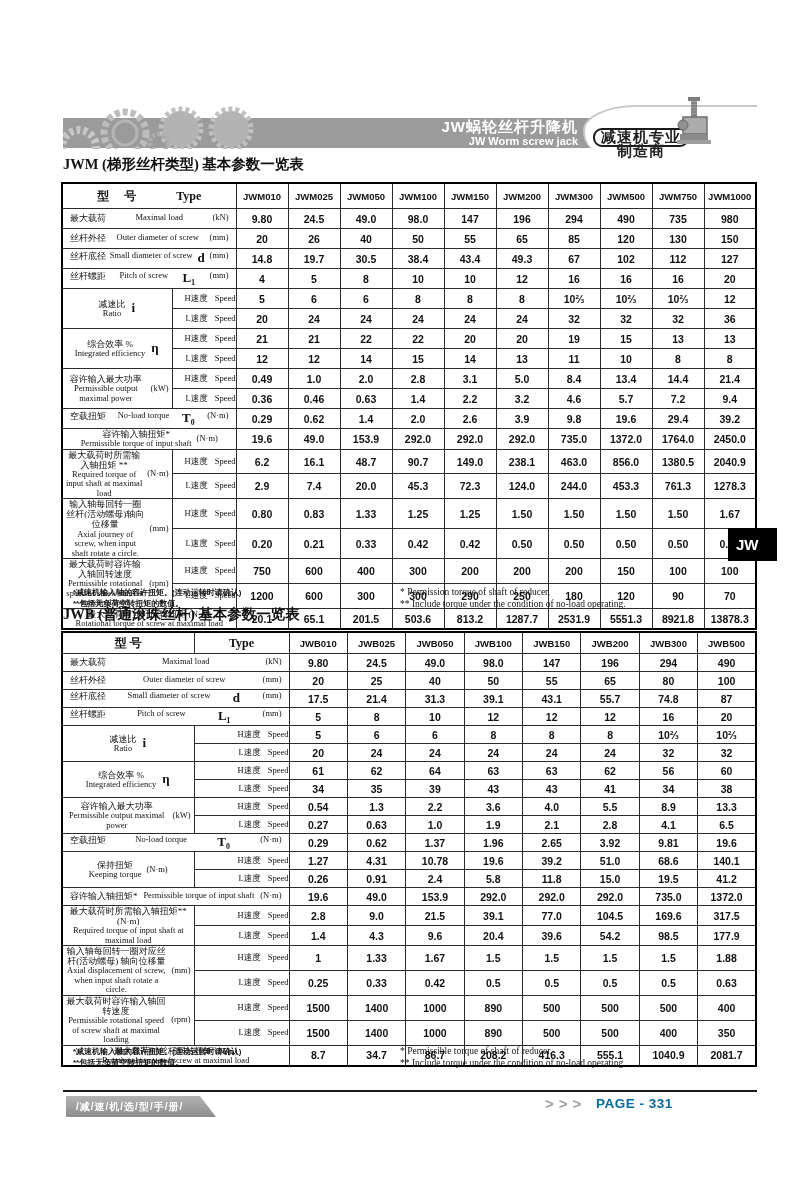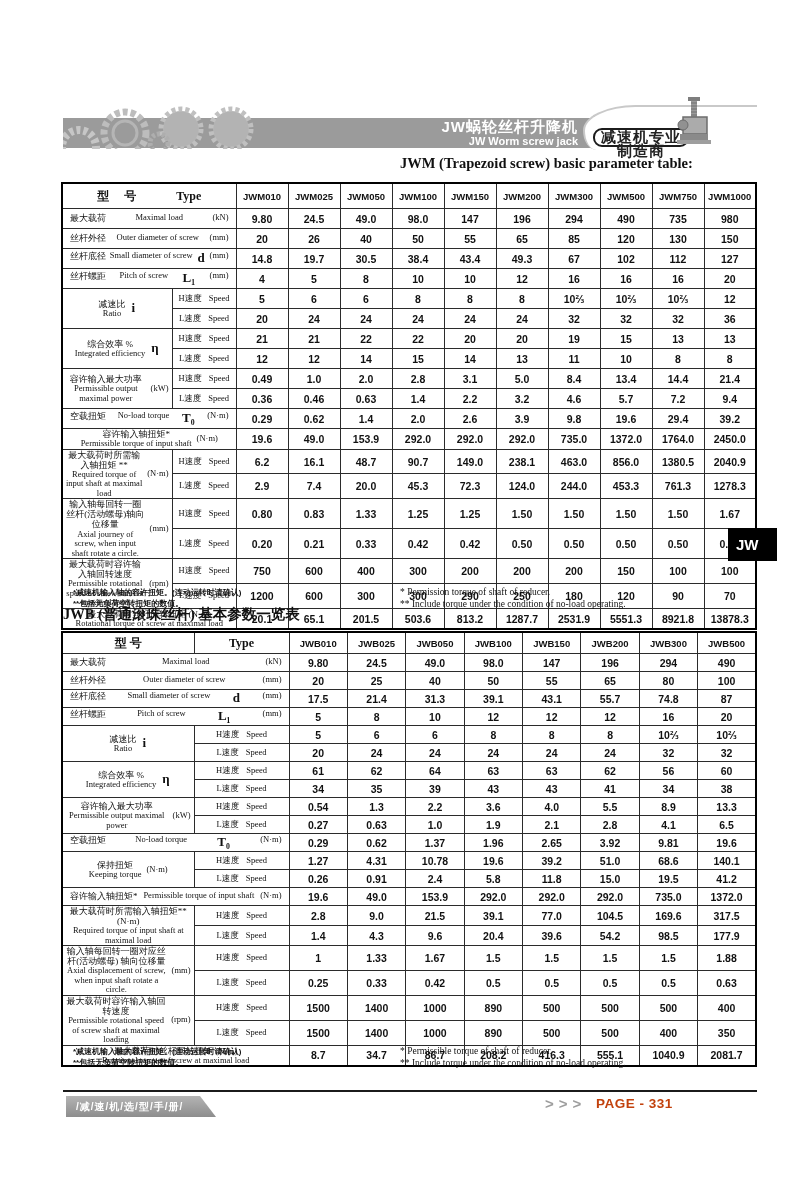--- a/index.html
+++ b/index.html
@@ -43,21 +43,21 @@
   td.num { font-family:"Liberation Sans","DejaVu Sans",sans-serif; font-weight:700; font-size:10.5px; text-align:center; }
   td.lab-cell { background:#fff; }
   .lab { line-height:1.12; }
   .lab-row { display:flex; align-items:flex-start; justify-content:space-between; gap:3px; padding:0 7px; }
   .lab-col { display:flex; align-items:center; justify-content:center; gap:5px; padding:0 3px; text-align:center; }
   .lab .cn  { font-size:9px; }
   .lab .en  { font-size:8.5px; }
   .lab .sym { font-size:13px; font-weight:bold; padding:0 1px; }
   .lab .unit{ font-size:8.5px; white-space:nowrap; }
   .lab-stack div { padding:0; }
-  td.spd { font-size:8.5px; text-align:center; white-space:nowrap; }
+  td.spd { font-size:8.5px; text-align:right; white-space:nowrap; }
   td.spd .spd-en { margin-left:7px; }
   
   .fn { position:absolute; left:66px; width:691px; height:26px; }
   #fn-jwm { top:587px; }
   #fn-jwb { top:1046px; }
   .fn-cn { position:absolute; left:0; top:0; font-family:"Liberation Sans","DejaVu Sans",sans-serif;
            font-weight:bold; font-size:8px; line-height:11px;margin-left:7px; }
   .fn-en { position:absolute; left:334px; top:0; font-size:9.5px; line-height:11.5px; }
   
   .jw-tab { position:absolute; left:728px; top:528px; width:49px; height:33px; background:#000;
@@ -65,21 +65,21 @@
     font-size:15px; line-height:33px; padding-left:8px; box-sizing:border-box; }
   
   .footer-line { position:absolute; left:63px; top:1090px; width:694px; height:2px; background:#1b1b1b; }
   .footer-bar { position:absolute; left:66px; top:1096px; width:150px; height:21px;
     background:linear-gradient(180deg,#b4b4b4,#8d8d8d);
     clip-path:polygon(0 0, calc(100% - 16px) 0, 100% 100%, 0 100%);
     color:#fff; font-family:"Liberation Sans","DejaVu Sans",sans-serif; font-weight:bold;
     font-size:10px; line-height:21px; padding-left:10px; letter-spacing:1px; box-sizing:border-box; }
   .footer-arrows { position:absolute; left:545px; top:1095px; color:#9d9d9d;
     font-family:"Liberation Sans","DejaVu Sans",sans-serif; font-weight:bold; font-size:15px; letter-spacing:5px; }
-  .footer-page { position:absolute; left:596px; top:1096px; color:#c2410c;
+  .footer-page { position:absolute; left:596px; top:1096px; color:#0369a1;
     font-family:"Liberation Sans","DejaVu Sans",sans-serif; font-weight:bold; font-size:13.5px; letter-spacing:0.5px; }
 </style>
 </head>
 <body>
 
 <div class="page">
 
   <div class="banner">
     <div class="banner-titles">
       <div class="banner-title-cn">JW蜗轮丝杆升降机</div>
@@ -103,21 +103,21 @@
     <circle cx="62" cy="30" r="21" fill="none" stroke="#bdbdbd" stroke-width="7" stroke-dasharray="5 3"></circle>
     <circle cx="62" cy="30" r="12" fill="none" stroke="#b5b5b5" stroke-width="3"></circle>
     <circle cx="118" cy="26" r="18" fill="#b3b3b3"></circle>
     <circle cx="118" cy="26" r="20" fill="none" stroke="#c0c0c0" stroke-width="5" stroke-dasharray="4 3"></circle>
     <circle cx="168" cy="26" r="18" fill="#b3b3b3"></circle>
     <circle cx="168" cy="26" r="20" fill="none" stroke="#c0c0c0" stroke-width="5" stroke-dasharray="4 3"></circle>
     <circle cx="96" cy="40" r="9" fill="none" stroke="#aeaeae" stroke-width="5" stroke-dasharray="3 2"></circle>
   </svg>
 
   <div class="sec-title" id="titles-jwm">
-    <span class="title-en">JWM  (Trapezoid screw) basic parameter table:</span>
+    <span class="title-cn">JWM (梯形丝杆类型) 基本参数一览表</span>
   </div>
   <div class="tbl-wrap" id="wrap-jwm">
     <table class="ptable" id="tbl-jwm">
         <colgroup>
           <col style="width: 110px;">
           <col style="width: 64px;">
           <col style="width: 52px;">
           <col style="width: 52px;">
           <col style="width: 52px;">
           <col style="width: 52px;">

